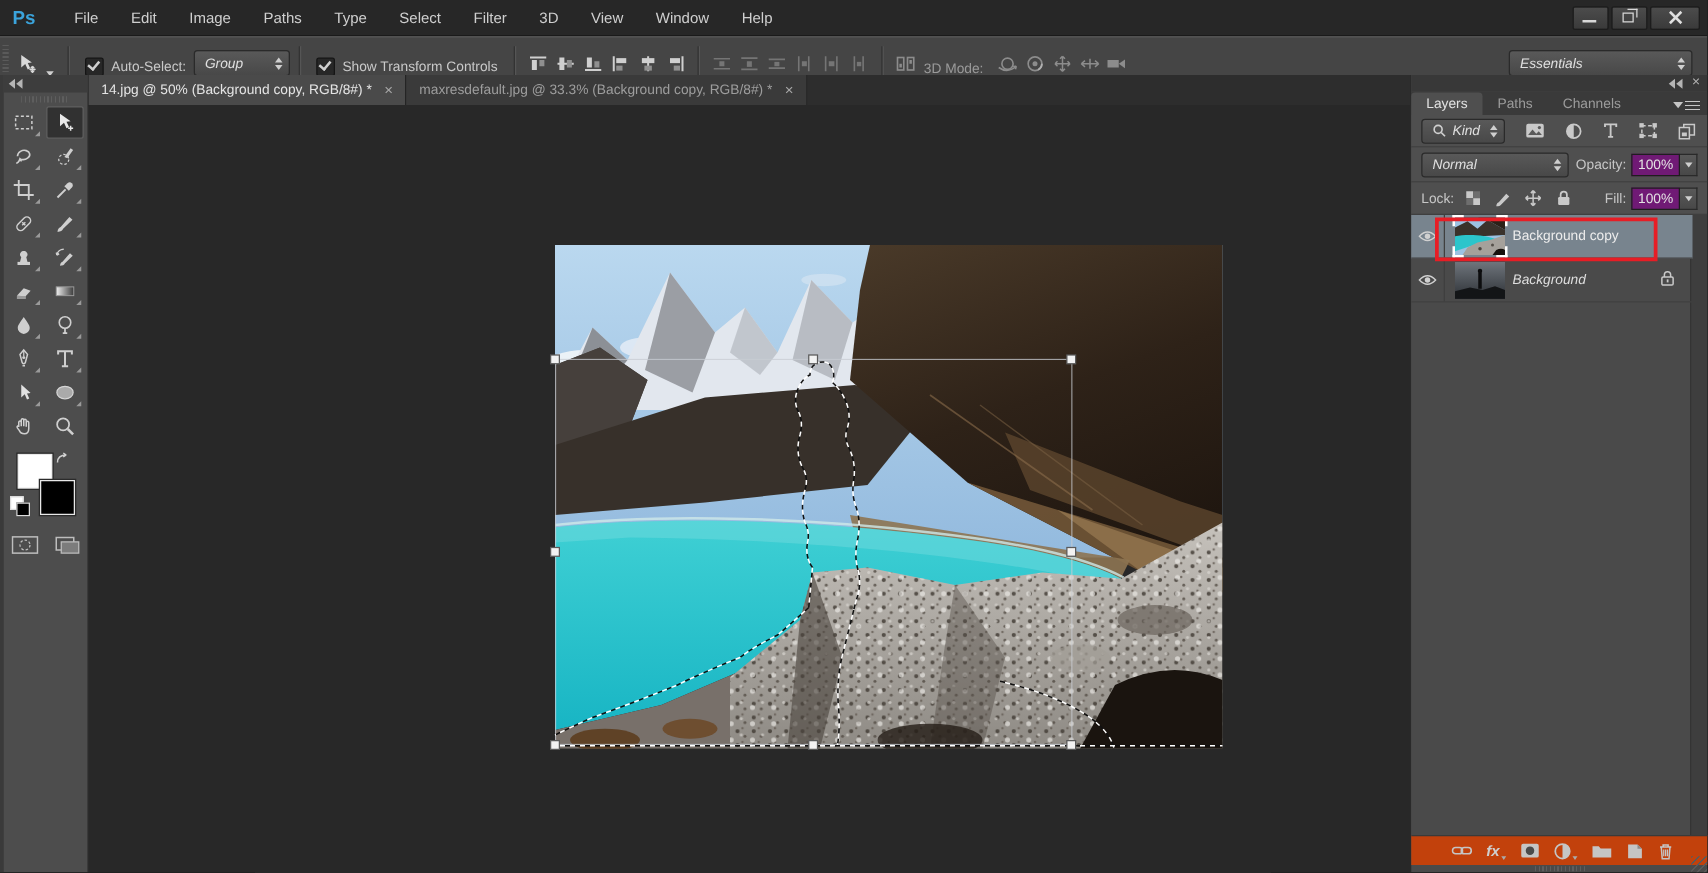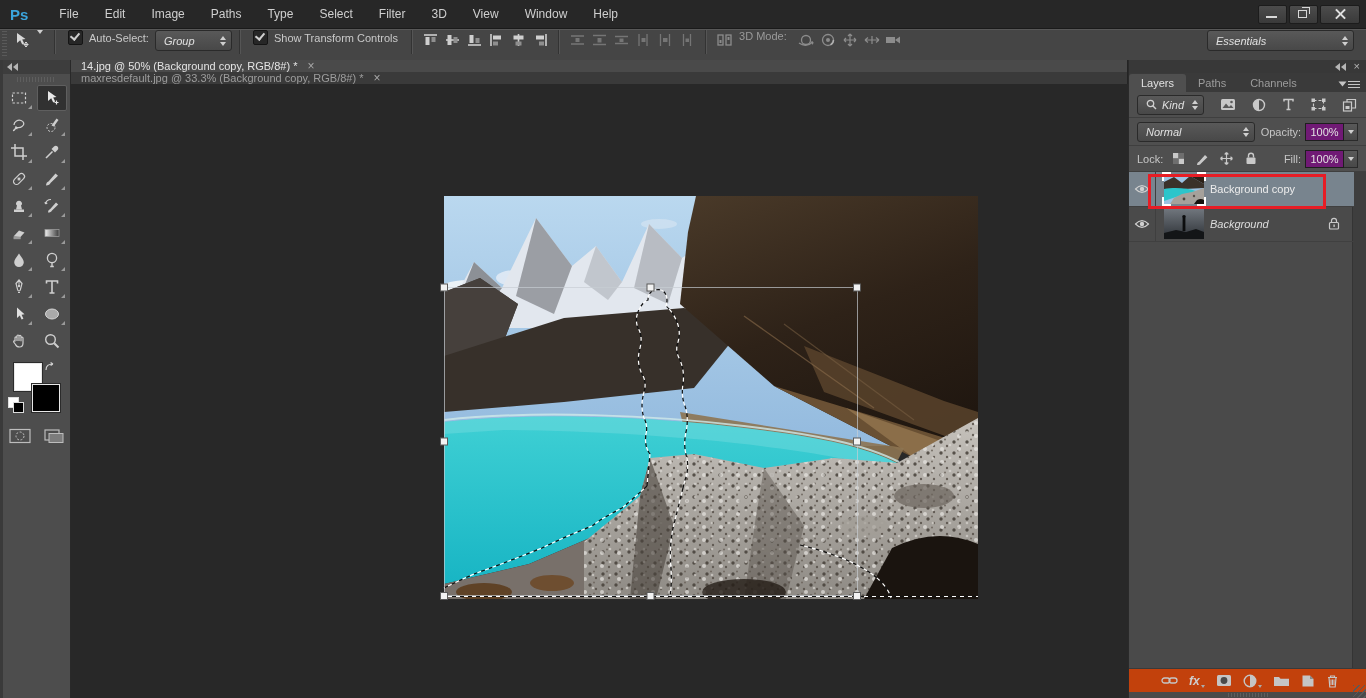--- a/index.html
+++ b/index.html
@@ -15,21 +15,21 @@
   .win-btn{position:relative;width:27px;height:17px;background:linear-gradient(#4c4c4c,#3a3a3a);
            border:1px solid #1c1c1c;border-radius:2px;}
   .win-btn.close{width:38px;}
   .glyph-min{position:absolute;left:7px;top:10px;width:11px;height:2px;background:#d8d8d8;}
   .glyph-rest{position:absolute;left:8px;top:4px;width:7px;height:6px;border:1.5px solid #d8d8d8;}
   .glyph-rest::after{content:"";position:absolute;left:2.5px;top:-3.5px;width:7px;height:6px;border:1.5px solid #d8d8d8;border-left:none;border-bottom:none;}
   .glyph-x::before,.glyph-x::after{content:"";position:absolute;left:13px;top:7px;width:13px;height:2px;background:#e0e0e0;}
   .glyph-x::before{transform:rotate(45deg);} .glyph-x::after{transform:rotate(-45deg);}
   
   .optionsbar{position:absolute;left:0;top:29px;width:1366px;height:31px;background:#454545;
-              border-top:1px solid #585858;border-bottom:1px solid #262626;display:flex;align-items:flex-start;}
+              border-top:1px solid #585858;border-bottom:1px solid #262626;display:flex;align-items:flex-end;}
   .grab-v{width:5px;height:26px;margin:0 4px 0 2px;
           background:repeating-linear-gradient(0deg,#5a5a5a 0 1px,transparent 1px 3px);}
   .opt-div{width:1px;height:24px;background:#333;margin:0 7px;box-shadow:1px 0 0 #555;}
   .opt-check{display:flex;align-items:center;gap:6px;margin:0 6px;}
   .cb{position:relative;width:13px;height:13px;background:#272727;border:1px solid #151515;border-radius:2px;}
   .cb::after{content:"";position:absolute;left:3px;top:0px;width:4px;height:7px;
              border-right:2px solid #cfcfcf;border-bottom:2px solid #cfcfcf;transform:rotate(40deg);}
   .lbl{color:#c9c9c9;font-size:11px;}
   .dd{display:flex;align-items:center;height:19px;background:linear-gradient(#595959,#484848);
       border:1px solid #2a2a2a;border-radius:3px;padding:0 5px 0 8px;gap:8px;color:#e0e0e0;font-style:italic;}
@@ -53,21 +53,21 @@
                    border-left:4px solid transparent;border-bottom:4px solid #9a9a9a;}
   .swatches{position:relative;height:58px;margin-top:6px;}
   .sw-fg{position:absolute;left:11px;top:2px;width:26px;height:26px;background:#fff;border:1px solid #e8e8e8;outline:1px solid #2b2b2b;}
   .sw-bg{position:absolute;left:29px;top:23px;width:26px;height:26px;background:#000;border:1px solid #e8e8e8;outline:1px solid #2b2b2b;}
   .sw-mini{position:absolute;left:5px;top:36px;width:9px;height:9px;background:#fff;border:1px solid #ddd;}
   .sw-mini::after{content:"";position:absolute;left:4px;top:4px;width:9px;height:9px;background:#000;border:1px solid #ddd;}
   .mask-row{display:flex;justify-content:center;gap:10px;margin-top:8px;}
   .mask-btn{width:24px;height:18px;display:flex;align-items:center;justify-content:center;}
   
   .canvas{position:absolute;left:71px;top:60px;width:1057px;bottom:0;background:#282828;}
-  .tabbar{position:absolute;left:0;top:0;width:100%;height:24px;background:#2d2d2d;border-bottom:1px solid #222;display:flex;flex-direction:column;}
+  .tabbar{position:absolute;left:0;top:0;width:100%;height:24px;background:#2d2d2d;border-bottom:1px solid #222;display:flex;}
   .tab{display:flex;align-items:center;gap:10px;padding:0 10px;font-size:11px;border-right:1px solid #242424;}
   .tab.active{background:#4a4a4a;color:#e4e4e4;}
   .tab.inactive{background:#3a3a3a;color:#9d9d9d;}
   .tab-close{color:#a8a8a8;font-size:12px;line-height:1;}
   .viewport{position:absolute;left:0;top:24px;right:0;bottom:0;background:#282828;}
   .photo{position:absolute;left:373px;top:112px;width:534px;height:403px;}
   .photo svg{display:block;}
   .overlay{position:absolute;left:373px;top:112px;width:534px;height:403px;overflow:visible;}
   
   .panel{position:absolute;left:1128px;top:60px;width:238px;bottom:0;background:#4a4a4a;border-left:1px solid #2a2a2a;box-sizing:border-box;}

